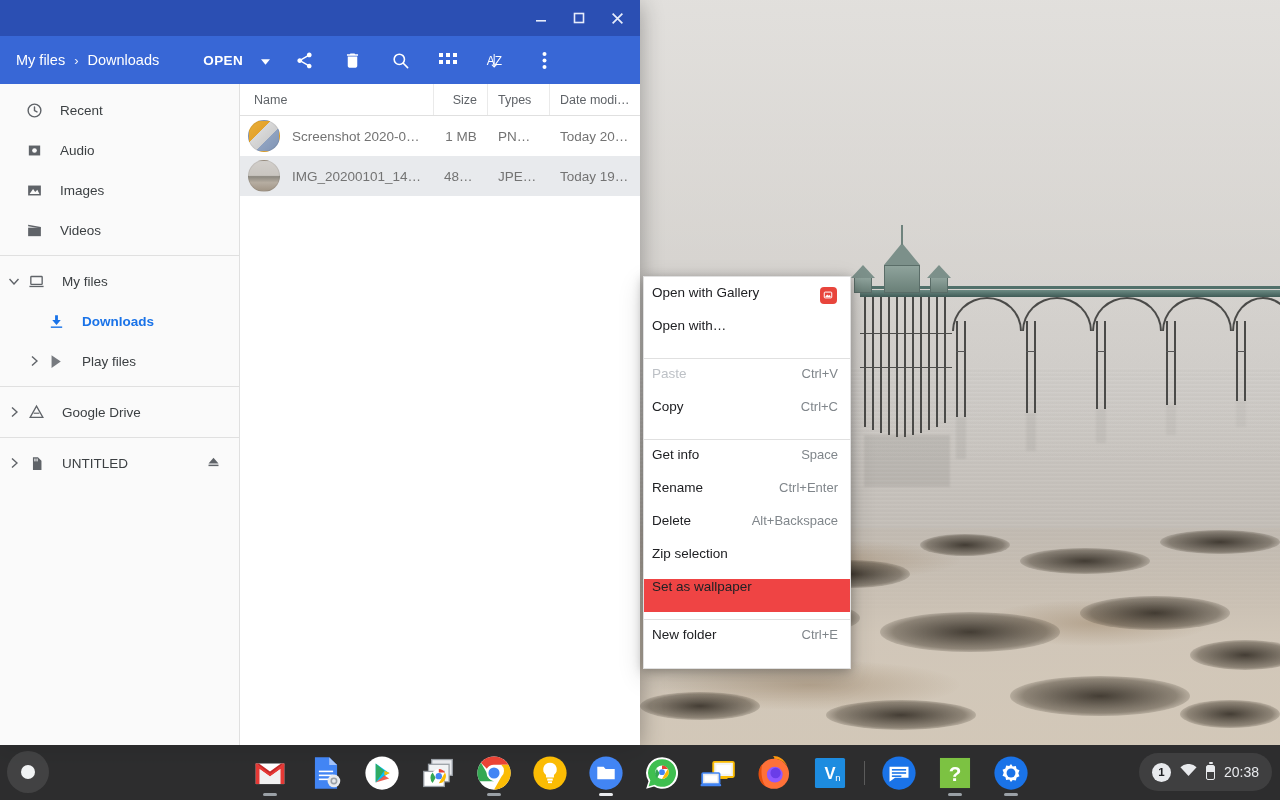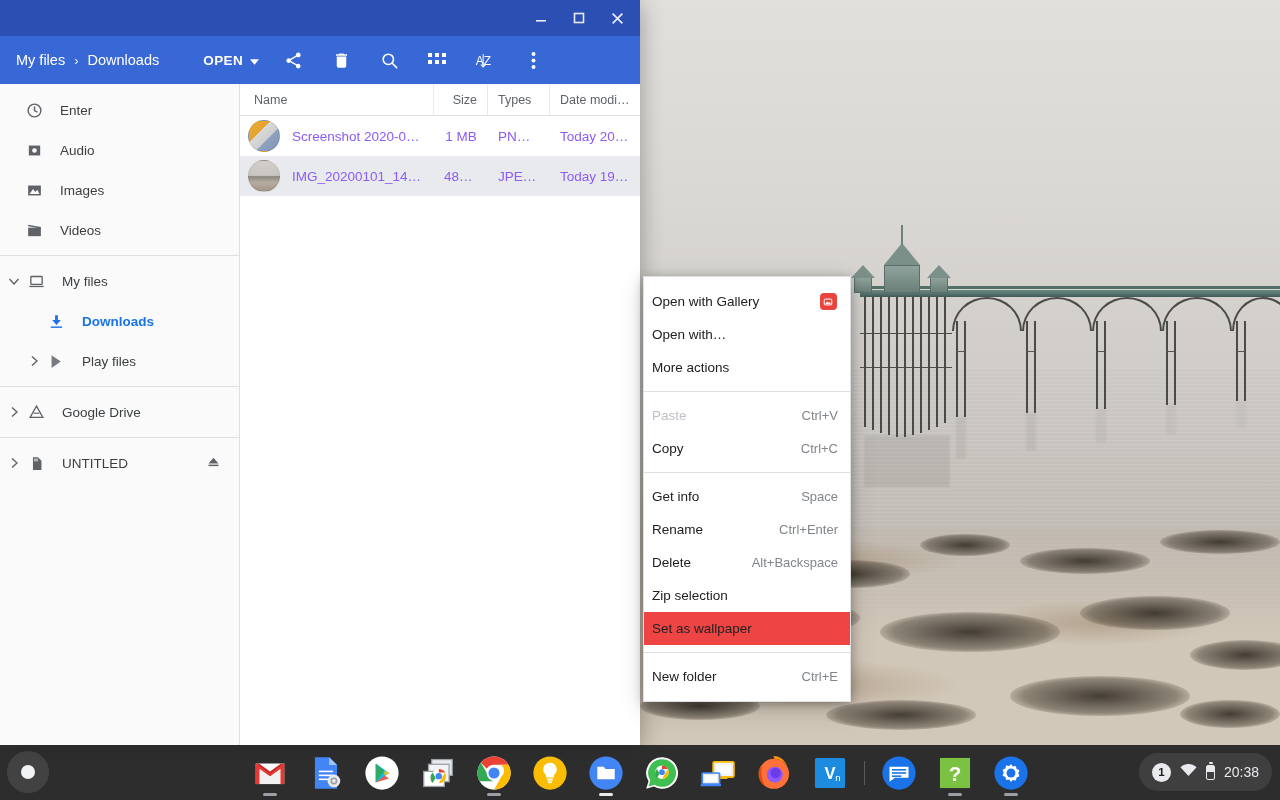--- a/index.html
+++ b/index.html
@@ -100,21 +100,21 @@
 
   #toolbar {
     height: 48px; flex: 0 0 48px; background: #3867d6;
     display: flex; align-items: center; color: #fff;
   }
   #breadcrumb { display: flex; align-items: center; padding-left: 16px; font-size: 14.5px; }
   .crumb { color: #fff; }
   .crumb-sep { margin: 0 9px; opacity: .92; font-size: 13px; }
   #toolbar-actions { display: flex; align-items: center; margin-left: 34px; gap: 0; }
   #open-button {
-    display: flex; align-items: flex-start; gap: 7px;
+    display: flex; align-items: flex-start; gap: 18px;
     font-size: 13.5px; font-weight: bold; letter-spacing: .4px;
     padding: 7px 10px; border-radius: 3px; color: #fff;
   }
   .tb-icon {
     width: 48px; height: 40px; display: flex; align-items: center; justify-content: center;
     color: #fff;
   }
 
   #body-split { flex: 1; display: flex; min-height: 0; }
 
@@ -153,21 +153,21 @@
   }
   .col-h { display: flex; align-items: center; padding: 0 10px; border-right: 1px solid #eaeaea; }
   .col-h:last-child { border-right: none; }
   .col-name { flex: 1 1 auto; padding-left: 14px; min-width: 0; }
   .col-size { flex: 0 0 54px; justify-content: flex-end; }
   .col-types { flex: 0 0 62px; }
   .col-date { flex: 0 0 90px; }
 
   .frow {
     height: 40px; display: flex; align-items: center;
-    font-size: 13.5px; color: #8b5cf6;
+    font-size: 13.5px; color: #737373;
   }
   .frow.selected { background: #e8eaed; }
   .thumb {
     width: 32px; height: 32px; border-radius: 50%;
     margin-left: 8px; margin-right: 12px; flex: 0 0 32px; overflow: hidden;
     border: 1px solid rgba(0,0,0,.07);
   }
   .thumb.screenshot {
     background:
       linear-gradient(135deg, #e9b03a 0%, #e4a32c 35%, #d9d9d9 36%, #cfcfcf 60%, #8fa2c0 61%, #7f93b4 100%);
@@ -182,21 +182,21 @@
   .c-date { flex: 0 0 90px; }
 
   
   #ctx-menu {
     position: absolute; left: 403px; top: 192px; width: 208px;
     background: #fff; border: 1px solid #e0e0e0;
     box-shadow: 0 2px 10px rgba(0,0,0,.28), 0 8px 24px rgba(0,0,0,.16);
     padding: 8px 0; z-index: 50;
   }
   .mi {
-    height: 33px; display: flex; align-items: center;
+    height: 33px; display: flex; 
     padding: 0 12px 0 8px; font-size: 13.5px; color: #202124;
     cursor: default;
   }
   .mi.hovered { background: #ef4444; }
   .mi.disabled { color: #bdc1c6; }
   .mi-label { flex: 1; }
   .mi-accel { color: #80868b; font-size: 13px; margin-left: 16px; }
   .mi-icon-right { width: 20px; height: 20px; display: flex; align-items: center; justify-content: center; }
   .gallery-badge {
     width: 17px; height: 17px; border-radius: 4px; background: #e8453c;
@@ -431,21 +431,21 @@
 
     <div id="sidebar">
 
       <div class="nav-item">
         <span class="n-ico">
           <svg width="17" height="17" viewBox="0 0 24 24" fill="none" stroke="currentColor" stroke-width="2">
             <circle cx="12" cy="12" r="9"></circle>
               <path d="M12 7 V12 L15.5 14" stroke-linecap="round"></path>
           </svg>
         </span>
-        <span class="n-label">Enter</span>
+        <span class="n-label">Recent</span>
       </div>
 
       <div class="nav-item">
         <span class="n-ico">
           <svg width="17" height="17" viewBox="0 0 24 24" fill="currentColor">
             <path d="M3 4h18v16H3z" fill="none"></path>
             <path d="M4 5h16v14H4z" fill="currentColor"></path>
             <circle cx="12" cy="12" r="3.3" fill="#fafafa"></circle>
           </svg>
         </span>
@@ -591,23 +591,20 @@
                 <path d="M5 17 L10 11 L13 14 L16 12 L19 17" fill="#fff" stroke="none"></path>
               </svg>
             </span>
           </span>
         </div>
 
         <div class="mi">
           <span class="mi-label">Open with…</span>
         </div>
 
-        <div class="mi">
-          <span class="mi-label">More actions</span>
-        </div>
 
         <div class="menu-sep"></div>
 
         <div class="mi disabled">
           <span class="mi-label">Paste</span>
           <span class="mi-accel">Ctrl+V</span>
         </div>
         <div class="mi">
           <span class="mi-label">Copy</span>
           <span class="mi-accel">Ctrl+C</span>

